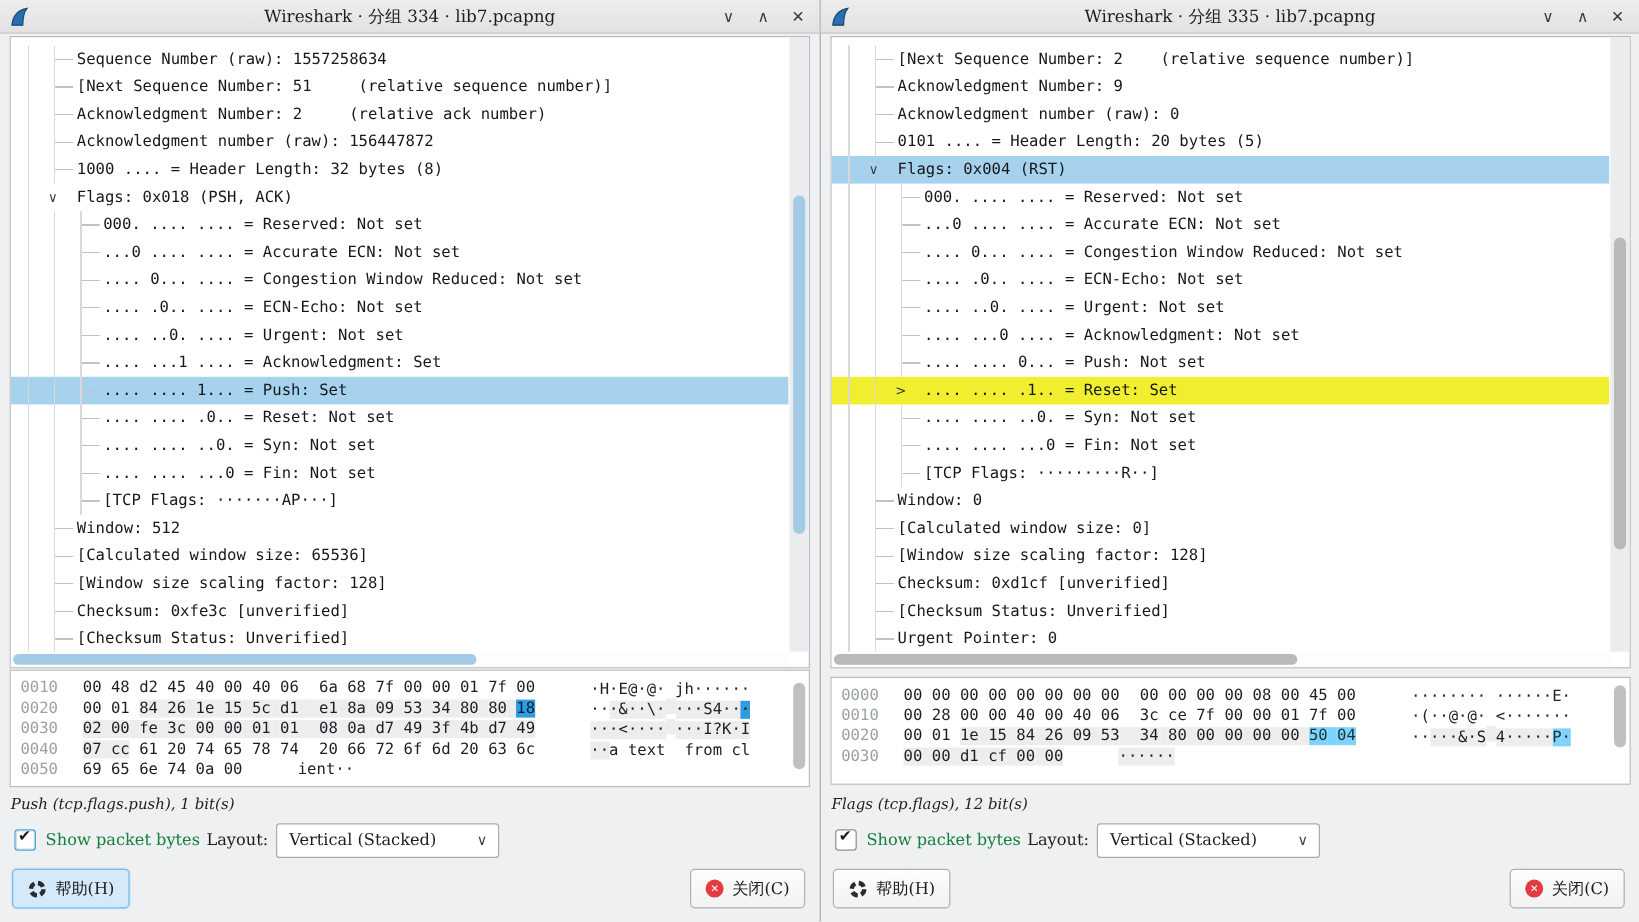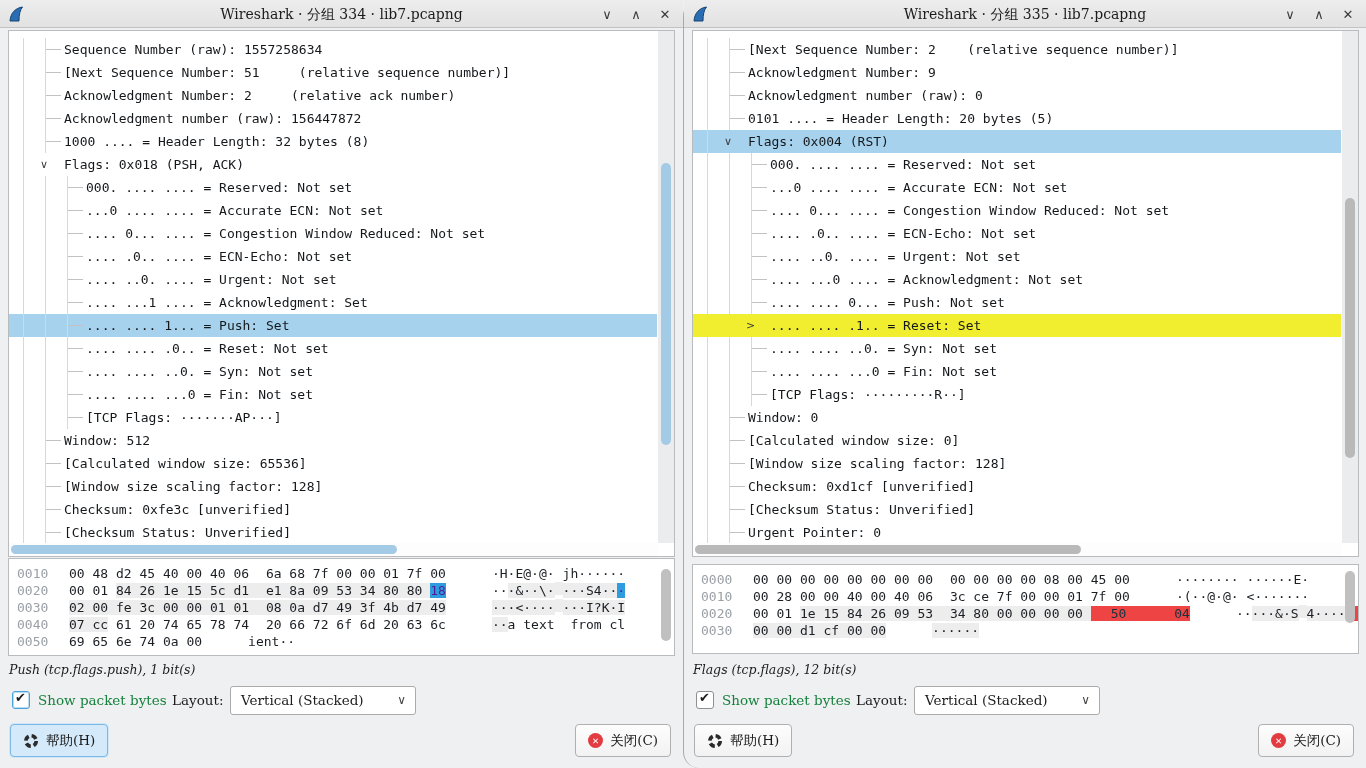--- a/index.html
+++ b/index.html
@@ -1,20 +1,20 @@
 <!DOCTYPE html>
 <html><head>
 <meta charset="utf-8">
 <style>
   * { margin:0; padding:0; box-sizing:border-box; }
   html,body { width:1366px; height:768px; overflow:hidden; }
   body { display:flex; background:#eff0f1; font-family:"DejaVu Serif", serif; }
 
   .win { position:relative; width:683px; height:768px; background:#eff0f1; }
-  .win.right { border-left:1px solid #a9a9a9;border-radius:16px; }
+  .win.right { border-left:1px solid #a9a9a9; }
 
   
   .titlebar { position:relative; height:28px; background:linear-gradient(#ededed,#e2e2e2);
               border-bottom:1px solid #c2c2c2;padding-left:24px; }
   .titlebar .logo { position:absolute; left:7px; top:5px; width:18px; height:18px; }
   .titlebar .title { position:absolute; left:0; right:0; top:0; height:28px; line-height:28px;
               text-align:center; font-size:14px; color:#1c1c1c; }
   .wbtns { position:absolute; right:10px; top:0; height:28px; display:flex; align-items:center; gap:13px; }
   .wbtn { font-family:"DejaVu Sans", sans-serif; font-size:13px; color:#3b3b3b; width:16px;
           text-align:center; cursor:default; }
@@ -52,22 +52,22 @@
   .hexframe { position:absolute; left:8px; width:667px; background:#fff;
               border:1px solid #b9bcbf; overflow:hidden;
               font-family:"DejaVu Sans Mono", monospace; font-size:13px; color:#1b1f24; }
   .win.left  .hexframe { top:558px; height:98px; }
   .win.right .hexframe { top:564px; height:90px; }
   .hexrows { padding:6px 0 0 8px; }
   .hrow { height:17px; line-height:17px; display:flex; white-space:pre; }
   .off { color:#9aa0a6; width:36px; margin-right:16px; flex:none; }
   .bwrap { flex:none; }
   .bshade { background:#ededed; }
-  .win.focused .bsel { background:#2f9ce0; color:#4c1d95; }
-  .win:not(.focused) .bsel { background:#ef4444; color:#16323f;padding-left:20px; }
+  .win.focused .bsel { background:#2f9ce0; color:#0f172a; }
+  .win:not(.focused) .bsel { background:#7dd3fc; color:#16323f; }
   .bsep.ggap { padding-right:9px; }
   .awrap { margin-left:46px; }
   .agap { display:inline-block; width:8px; height:13px; }
   .hexbar { position:absolute; right:3px; width:10px; border-radius:5px; background:#c0c0c0; }
 
   
   .statusline { position:absolute; left:9px; top:662px; font-style:italic; font-size:12.5px; color:#1d1d1d; }
 
   .checkbox { position:absolute; left:12px; top:691px; width:18px; height:18px; background:#fff;
               border:1px solid #8f8f8f; border-radius:3px; }

